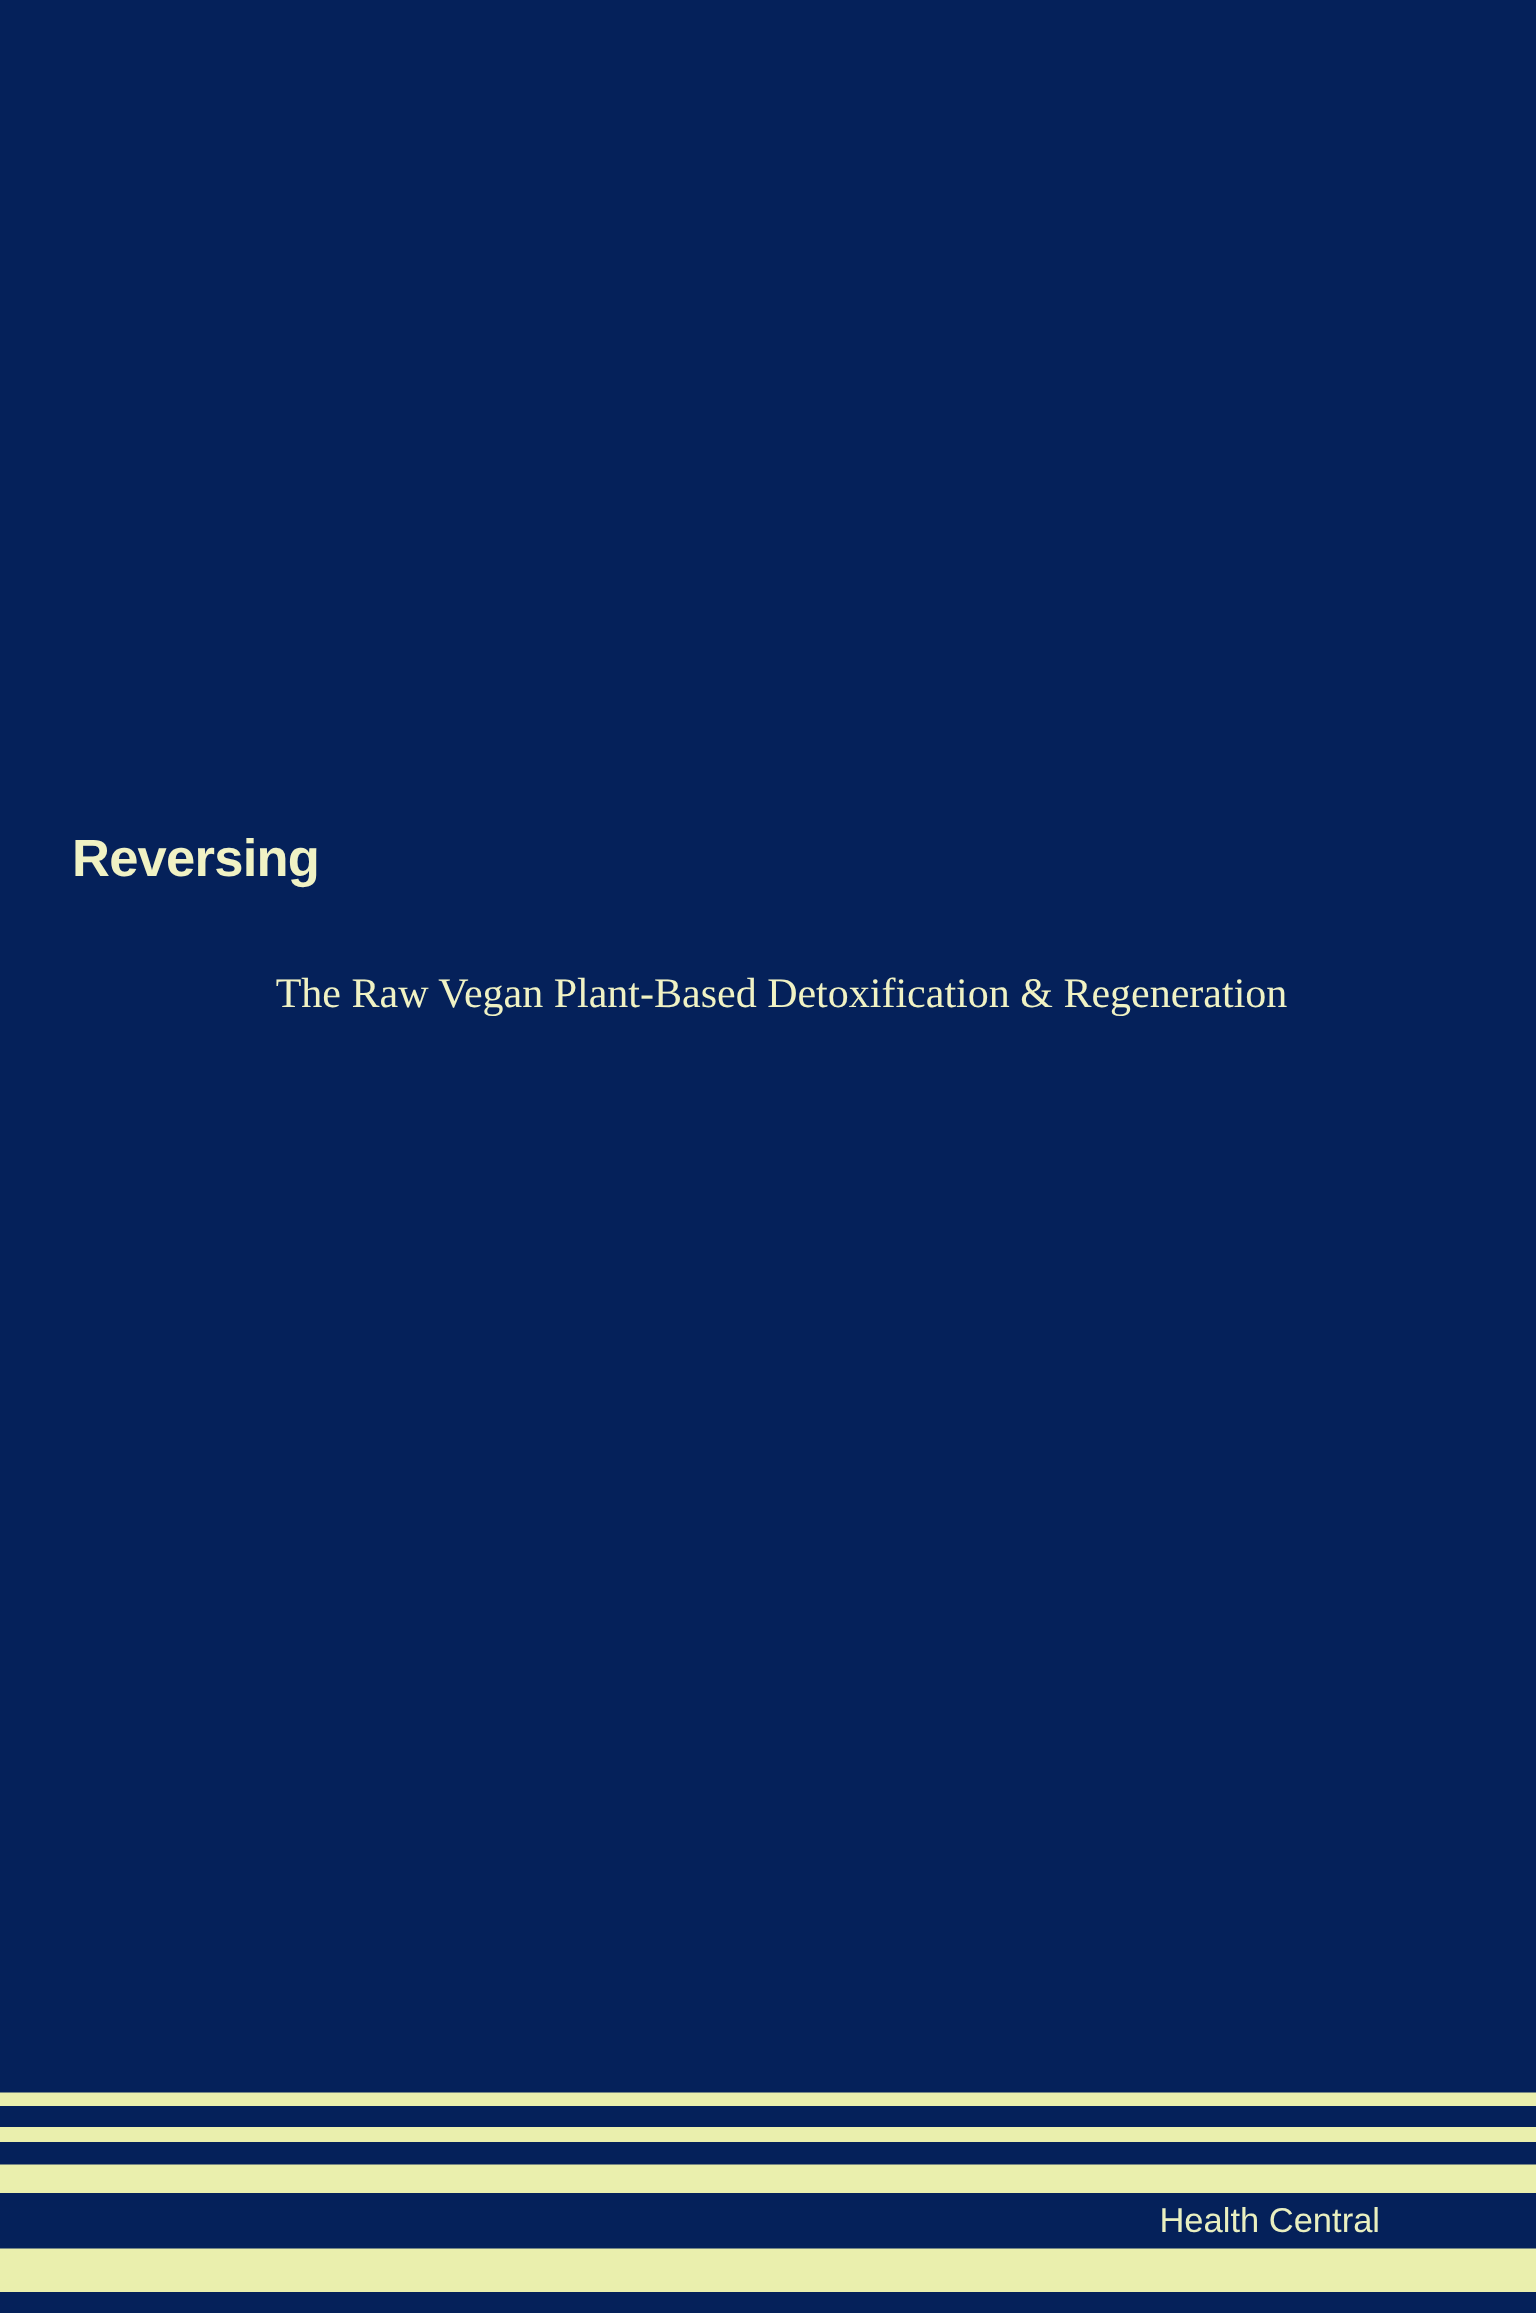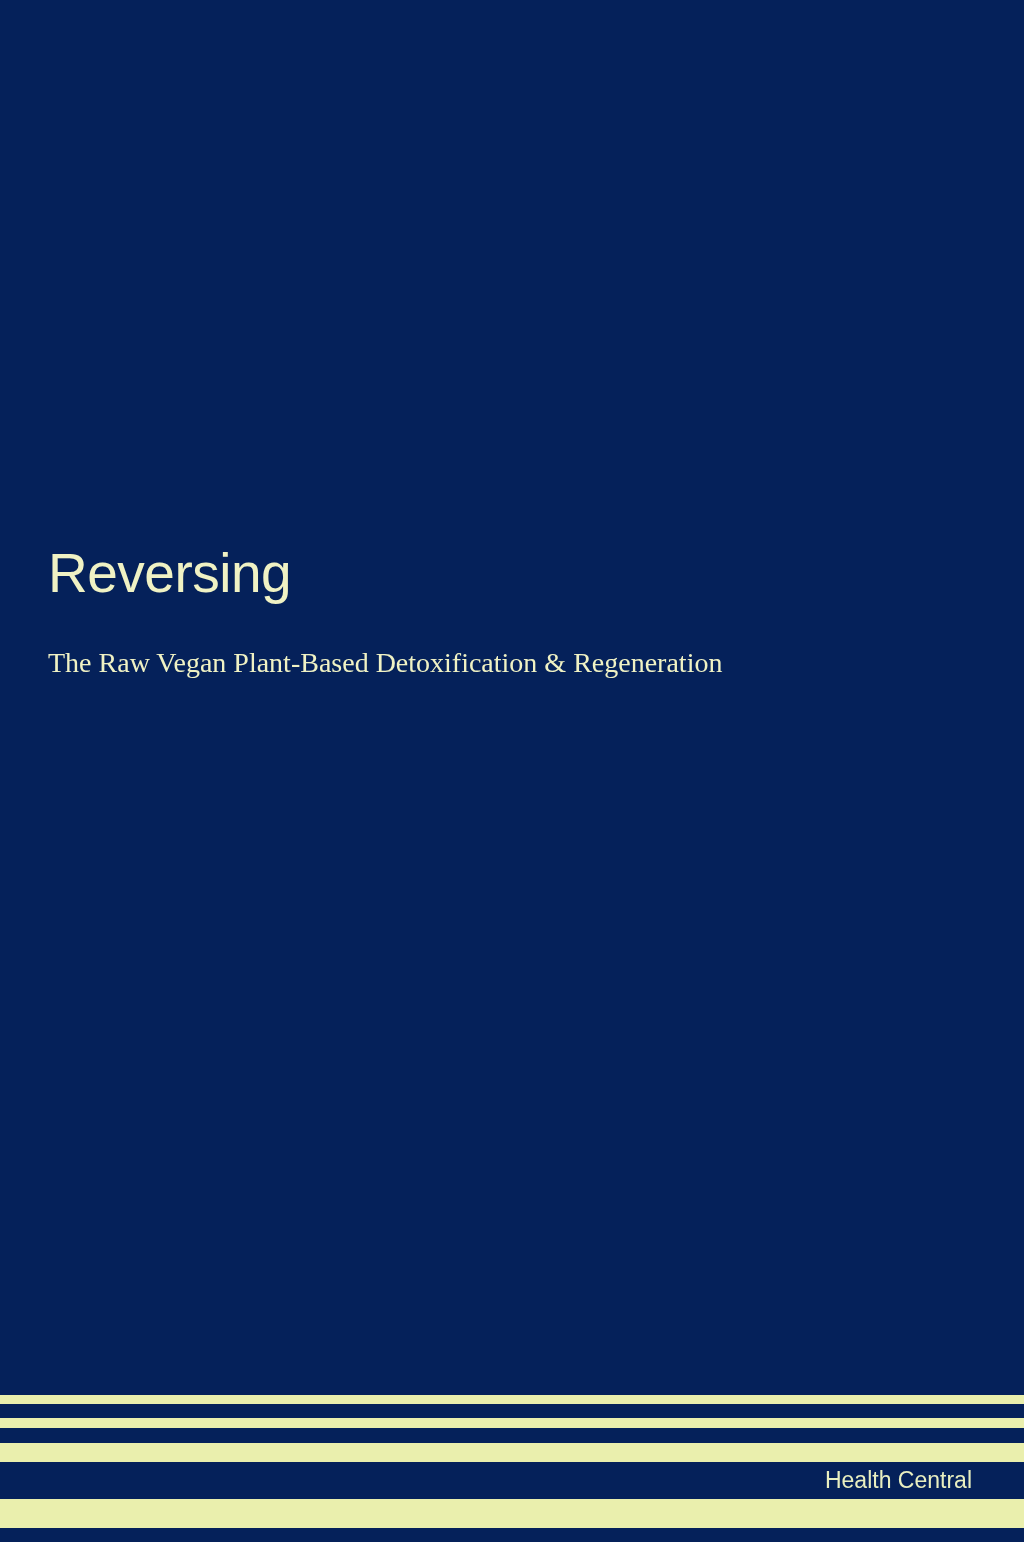--- a/index.html
+++ b/index.html
@@ -19,29 +19,30 @@
     inset: 0;
   }
   .text-block {
     position: absolute;
     left: 48px;
     top: 540px;
     right: 30px;
   }
   .title-line {
     font-family: "Liberation Sans", sans-serif;
-    font-weight: normal;
-    font-size: 55px;
+    font-weight: bold;
+    font-size: 35px;
     line-height: 66px;
     letter-spacing: -0.5px;
     color: var(--title-cream, #F0F2C4);
     white-space: nowrap;
   }
   .subtitle-block {
     margin-top: 38px;
+    text-align: center;
   }
   .subtitle-line {
     font-family: "Liberation Serif", serif;
     font-size: 28px;
     line-height: 37px;
     color: var(--title-cream, #F0F2C4);
     white-space: nowrap;
   }
   .volume-line {
     margin-top: 42px;
@@ -63,21 +64,21 @@
   .stripe-4 { top: 1499px; height: 29px; }
   .publisher-band {
     position: absolute;
     top: 1462px;
     left: 0;
     width: 1024px;
     height: 37px;
     display: flex;
     align-items: center;
     justify-content: flex-end;
-    padding-right: 52px;
+    padding-right: 104px;
     box-sizing: border-box;
   }
   .publisher-name {
     font-family: "Liberation Sans", sans-serif;
     font-size: 23px;
     line-height: 37px;
     color: var(--publisher-text, #E9EFC0);
     white-space: nowrap;
   }
 </style>

